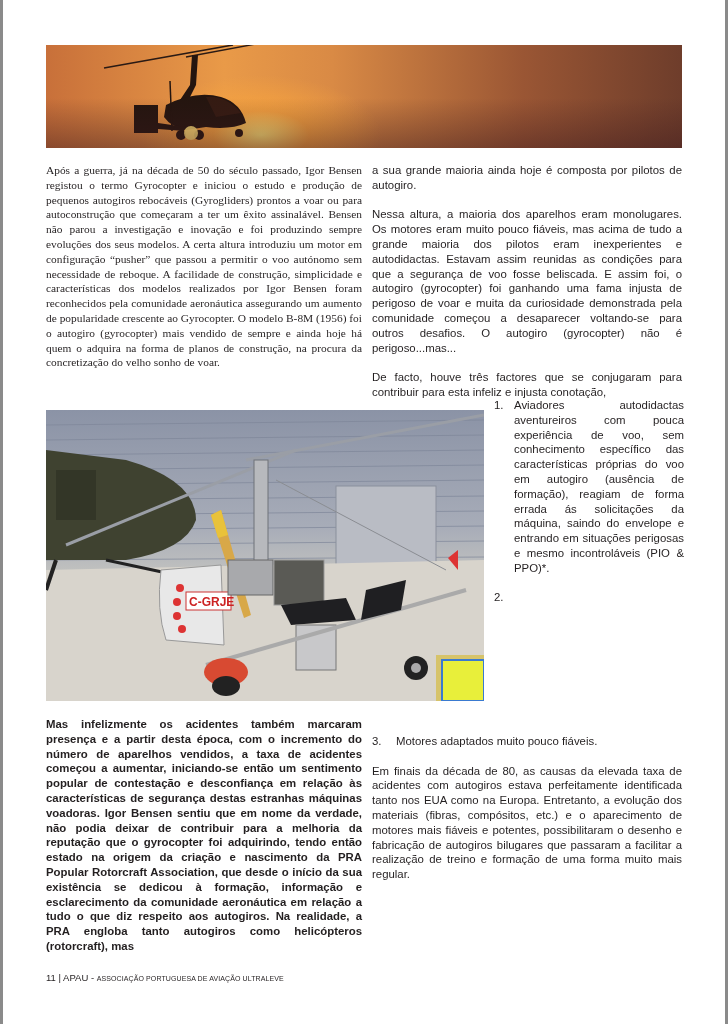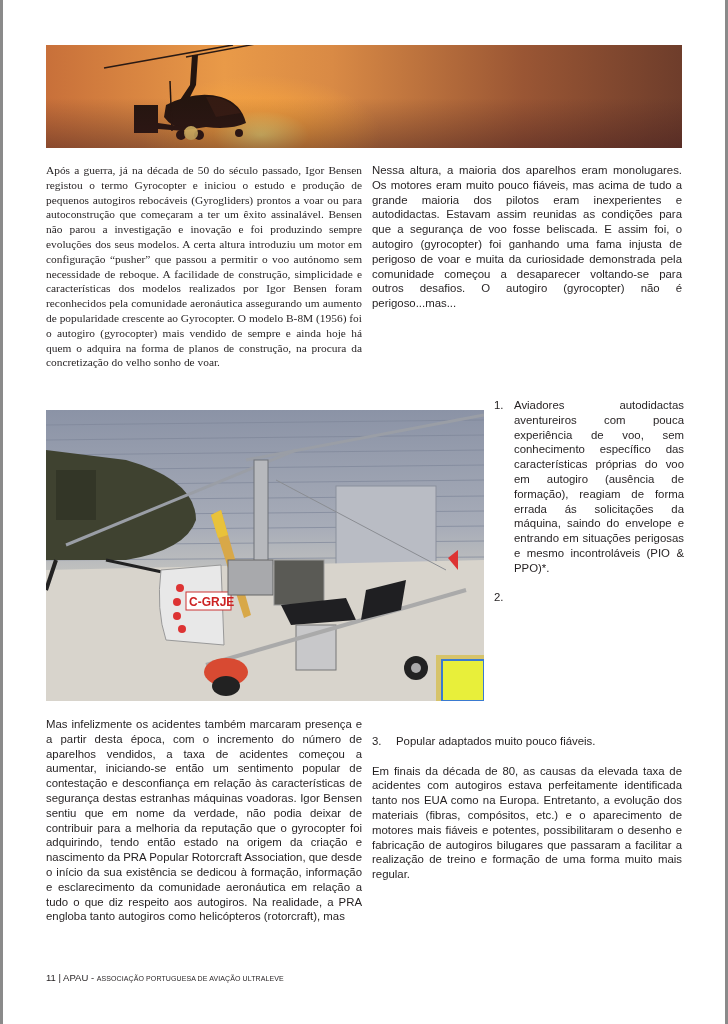--- a/index.html
+++ b/index.html
@@ -29,21 +29,21 @@
   .photo {
     position:absolute; left:46px; top:410px; width:438px; height:291px; overflow:hidden;
     background:linear-gradient(180deg,#8b93a6 0%, #a7acb8 40%, #c4c4c0 58%, #d8d4cc 100%);
   }
   .photo svg { position:absolute; left:0; top:0; }
 
   .col { position:absolute; font-size:11.4px; line-height:14.8px; text-align:justify; }
   .col p { margin:0 0 14.8px 0; }
   .col-left-top { left:46px; top:163px; width:316px;font-family:Liberation Serif, serif; }
   .col-right-top { left:372px; top:163px; width:310px; }
-  .col-left-bottom { left:46px; top:717px; width:316px; }
+  .col-left-bottom { left:46px; top:717px; width:316px;font-weight:bold; }
   .col-right-bottom { left:372px; top:734px; width:310px; }
 
   .list { position:absolute; left:494px; top:398px; width:190px; font-size:11.4px; line-height:14.8px; }
   .list-item { position:relative; padding-left:20px; text-align:justify; margin-bottom:14.8px; }
   .list-num { position:absolute; left:0; top:0; }
 
   .item3 { margin:0 0 14.8px 0; position:relative; padding-left:24px; }
   .item3 .list-num { left:0; }
 
   .footer {
@@ -82,21 +82,23 @@
 
     <circle cx="145" cy="88" r="7" fill="#ffe27a" opacity="0.9"></circle>
   </svg>
 </div>
 
 <div class="col col-left-top">
   <p>Após a guerra, já na década de 50 do século passado, Igor Bensen registou o termo Gyrocopter e iniciou o estudo e produção de pequenos autogiros rebocáveis (Gyrogliders) prontos a voar ou para autoconstrução que começaram a ter um êxito assinalável. Bensen não parou a investigação e inovação e foi produzindo sempre evoluções dos seus modelos. A certa altura introduziu um motor em configuração “pusher” que passou a permitir o voo autónomo sem necessidade de reboque. A facilidade de construção, simplicidade e características dos modelos realizados por Igor Bensen foram reconhecidos pela comunidade aeronáutica assegurando um aumento de popularidade crescente ao Gyrocopter. O modelo B-8M (1956) foi o autogiro (gyrocopter) mais vendido de sempre e ainda hoje há quem o adquira na forma de planos de construção, na procura da concretização do velho sonho de voar.</p>
 </div>
 
 <div class="col col-right-top">
+  <p>a sua grande maioria ainda hoje é composta por pilotos de autogiro.</p>
   <p>Nessa altura, a maioria dos aparelhos eram monolugares. Os motores eram muito pouco fiáveis, mas acima de tudo a grande maioria dos pilotos eram inexperientes e autodidactas. Estavam assim reunidas as condições para que a segurança de voo fosse beliscada. E assim foi, o autogiro (gyrocopter) foi ganhando uma fama injusta de perigoso de voar e muita da curiosidade demonstrada pela comunidade começou a desaparecer voltando-se para outros desafios. O autogiro (gyrocopter) não é perigoso...mas...</p>
+  <p>De facto, houve três factores que se conjugaram para contribuir para esta infeliz e injusta conotação,</p>
 </div>
 
 <div class="photo">
   <svg width="438" height="291" viewBox="0 0 438 291">
 
     <g stroke="#7e8699" stroke-width="1" opacity="0.7">
       <line x1="0" y1="15" x2="438" y2="10"></line>
       <line x1="0" y1="30" x2="438" y2="25"></line>
       <line x1="0" y1="45" x2="438" y2="40"></line>
       <line x1="0" y1="60" x2="438" y2="55"></line>
@@ -171,20 +173,20 @@
   </div>
 </div>
 
 <div class="col col-left-bottom">
   <p>Mas infelizmente os acidentes também marcaram presença e a partir desta época, com o incremento do número de aparelhos vendidos, a taxa de acidentes começou a aumentar, iniciando-se então um sentimento popular de contestação e desconfiança em relação às características de segurança destas estranhas máquinas voadoras.  Igor Bensen sentiu que em nome da verdade, não podia deixar de contribuir para a melhoria da reputação que o gyrocopter foi adquirindo, tendo então estado na origem da criação e nascimento da PRA Popular Rotorcraft Association, que desde o início da sua existência se dedicou à formação, informação e esclarecimento da comunidade aeronáutica em relação a tudo o que diz respeito aos autogiros. Na realidade, a PRA engloba tanto autogiros como helicópteros (rotorcraft), mas</p>
 </div>
 
 <div class="col col-right-bottom">
   <div class="item3">
     <span class="list-num">3.</span>
-    <span>Popular adaptados muito pouco fiáveis.</span>
+    <span>Motores adaptados muito pouco fiáveis.</span>
   </div>
   <p>Em finais da década de 80, as causas da elevada taxa de acidentes com autogiros estava perfeitamente identificada tanto nos EUA como na Europa. Entretanto, a evolução dos materiais (fibras, compósitos, etc.) e o aparecimento de motores mais fiáveis e potentes, possibilitaram o desenho e fabricação de autogiros bilugares que passaram a facilitar a realização de treino e formação de uma forma muito mais regular.</p>
 </div>
 
 <div class="footer">
   <span>11</span><span> | </span><span class="org">APAU</span><span> - </span><span class="orgname">Associação Portuguesa de Aviação Ultraleve</span>
 </div>
 
 </body></html>

